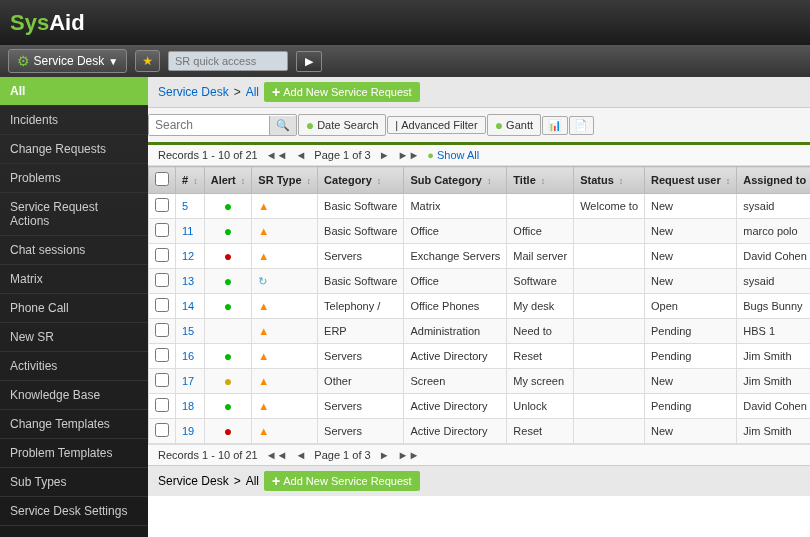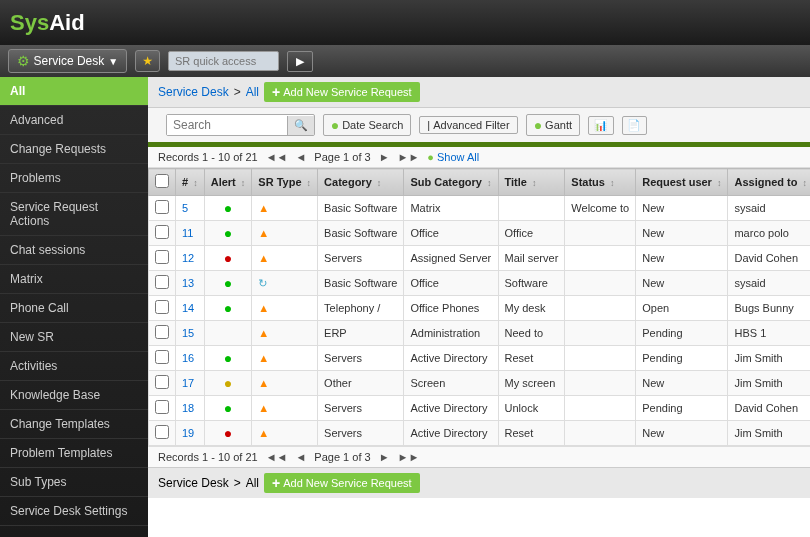--- a/index.html
+++ b/index.html
@@ -48,21 +48,21 @@
       color: #f5c518;
       padding: 3px 6px;
       cursor: pointer;
       font-size: 12px;
     }
     .quick-access {
       background: #d0d8e0;
       border: 1px solid #999;
       border-radius: 2px;
       padding: 3px 6px;
-      width: 111px;
+      width: 120px;
       font-size: 11px;
       color: #666;
     }
     .go-btn {
       background: linear-gradient(180deg, #555 0%, #333 100%);
       border: 1px solid #888;
       color: #fff;
       padding: 3px 8px;
       border-radius: 2px;
       cursor: pointer;
@@ -123,26 +123,26 @@
       border-radius: 2px;
       cursor: pointer;
       font-size: 11px;
       display: flex;
       align-items: center;
       gap: 3px;
     }
 
     
     .search-bar {
-      padding: 6px 18px;
-      display: flex;
-      align-items: center;
-      gap: 8px;
+      padding: 6px 0;
+      display: flex;
+      align-items: center;
+      gap: 1px;
       background: #f5f5f5;
-      border-bottom: 5px solid #4d7c0f;
+      border-bottom: 3px solid #4d7c0f;
     }
     .search-input-wrap {
       display: flex;
       align-items: center;
       border: 1px solid #aaa;
       background: #fff;
       border-radius: 2px;
     }
     .search-input {
       border: none;
@@ -260,21 +260,21 @@
   <div class="star-btn">★</div>
   <input class="quick-access" type="text" placeholder="SR quick access" style="">
   <button class="go-btn">▶</button>
 </div>
 
 <div class="main-layout">
 
   <div class="sidebar">
 
   <div class="sidebar-item active">All</div>
-      <div class="sidebar-item">Advanced</div>
+      <div class="sidebar-item">Incidents</div>
       <div class="sidebar-item">Change Requests</div>
       <div class="sidebar-item">Problems</div>
       <div class="sidebar-item">Service Request Actions</div>
       <div class="sidebar-item">Chat sessions</div>
       <div class="sidebar-item">Matrix</div>
       <div class="sidebar-item">Phone Call</div>
       <div class="sidebar-item">New SR</div>
       <div class="sidebar-item">Activities</div>
       <div class="sidebar-item">Knowledge Base</div>
       <div class="sidebar-item">Change Templates</div>
@@ -372,21 +372,21 @@
             <td></td>
             <td>New</td>
             <td>marco polo</td>
           </tr>
           <tr>
             <td><input type="checkbox" class="cb" style=""></td>
             <td style="color: rgb(0, 102, 204); cursor: pointer;">12</td>
             <td style="text-align: center;"><span style="color: rgb(204, 0, 0); font-size: 14px;">●</span></td>
             <td><span style="margin-right: 4px; color: rgb(255, 136, 0);">▲</span></td>
             <td>Servers</td>
-            <td>Assigned Server</td>
+            <td>Exchange Servers</td>
             <td>Mail server</td>
             <td></td>
             <td>New</td>
             <td>David Cohen</td>
           </tr>
           <tr>
             <td><input type="checkbox" class="cb" style=""></td>
             <td style="color: rgb(0, 102, 204); cursor: pointer;">13</td>
             <td style="text-align: center;"><span style="color: rgb(0, 187, 0); font-size: 14px;">●</span></td>
             <td><span style="margin-right: 4px; color: rgb(68, 170, 204);">↻</span></td>

